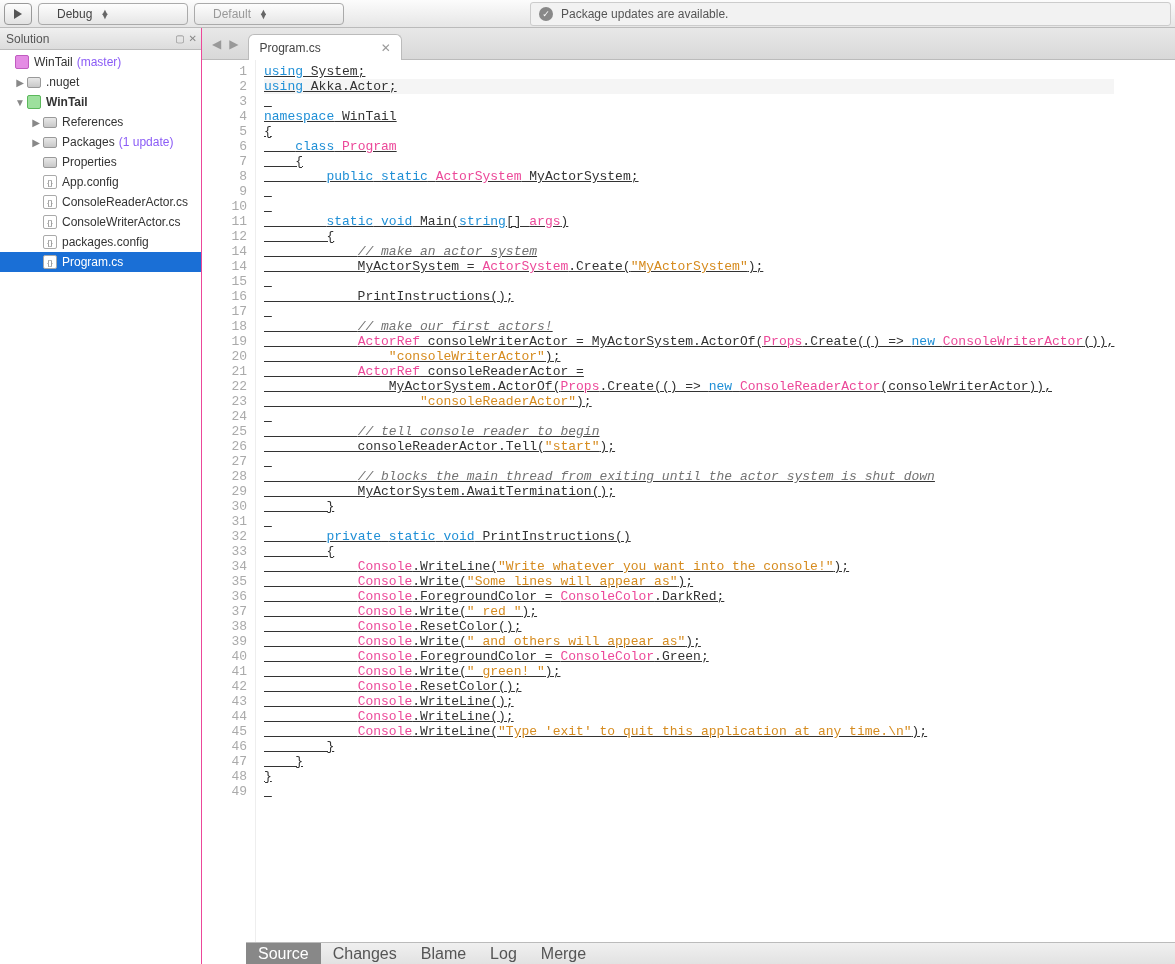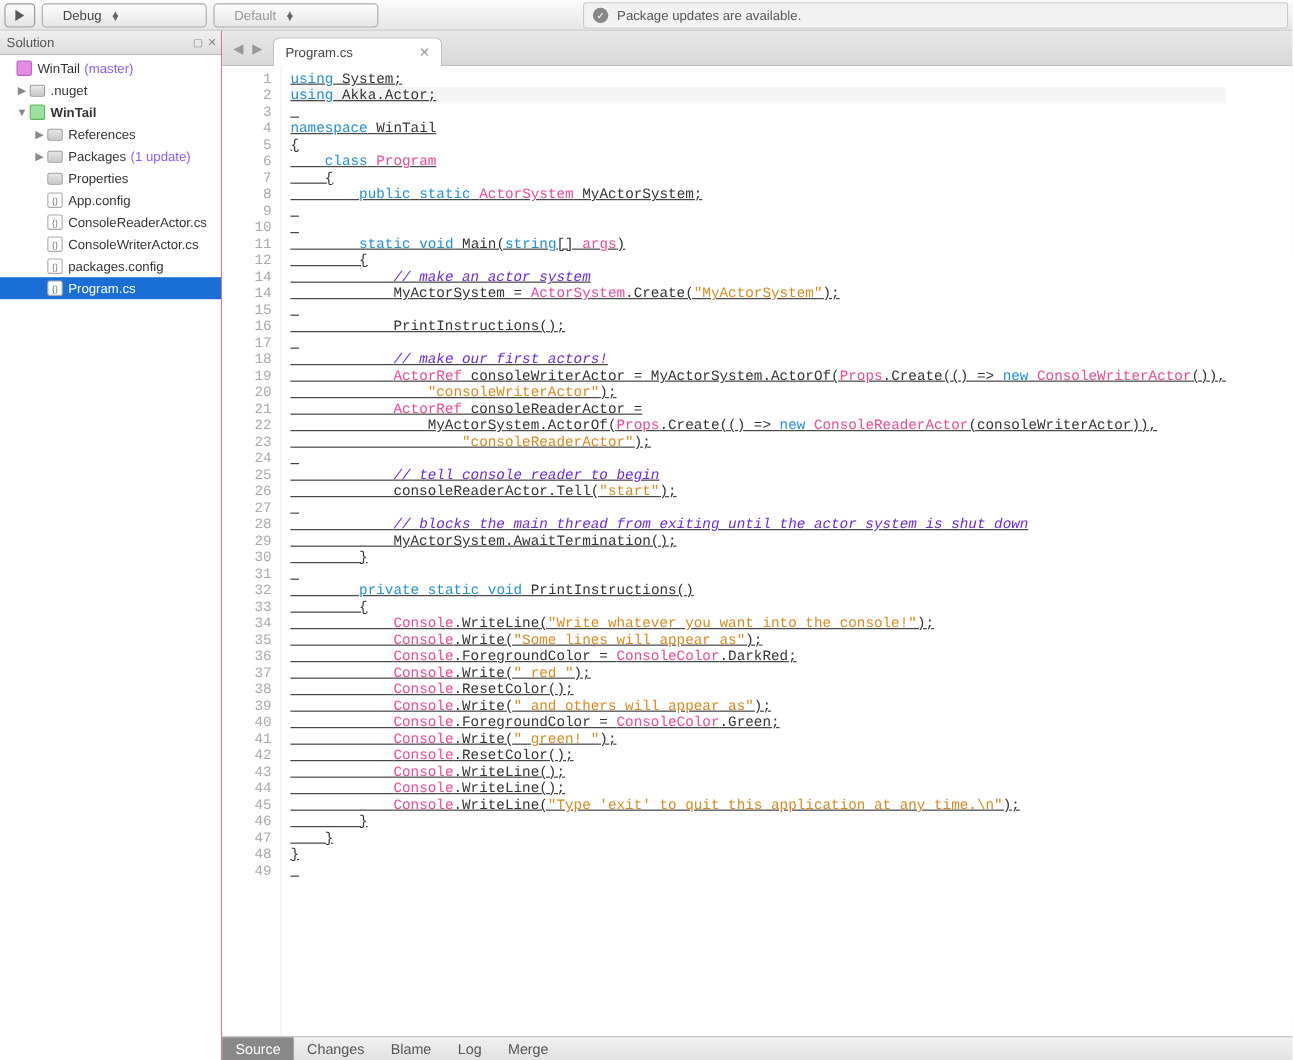--- a/index.html
+++ b/index.html
@@ -37,23 +37,23 @@
 .tab .close { color: #999; font-size: 12px; cursor: pointer; }
 .crumb-bar { height: 22px; background: linear-gradient(#f6f6f6,#ececec); border-bottom: 1px solid #ccc; display: flex; align-items: center; padding: 0 8px; font-size: 12px; color: #555; }
 .code-area { flex: 1; display: flex; overflow: auto; font-family: Menlo, Monaco, "Courier New", monospace; font-size: 13px; line-height: 15px; background: #fff; }
 .gutter { width: 54px; text-align: right; color: #aaa; padding: 4px 8px 4px 0; user-select: none; border-right: 1px solid #eee; }
 .gutter div { height: 15px; }
 .code { padding: 4px 0 4px 8px; white-space: pre; color: #333; }
 .code div { height: 15px; text-decoration: underline; }
 .kw { color: #1f8fd6; }
 .type { color: #ec4899; }
 .str { color: #d68b1e; }
-.com { color: #6d28d9; font-style: italic; }
+.com { color: #737373; font-style: italic; }
 .pl { color: #333; }
-.bottom-tabs { height: 22px; background: linear-gradient(#f0f0f0,#e2e2e2); border-top: 1px solid #bbb; display: flex; align-items: center; font-size: 13px; }
+.bottom-tabs { height: 22px; background: linear-gradient(#f0f0f0,#e2e2e2); border-top: 1px solid #bbb; display: flex; align-items: center; font-size: 16px; margin-left: 44px; }
 .bottom-tabs .btab { padding: 0 12px; height: 100%; display: flex; align-items: center; color: #555; cursor: pointer; }
 .bottom-tabs .btab.active { background: #888; color: #fff; }
 .hl-line { background: #f5f5f5; }
 </style>
 </head>
 <body>
 
 <div class="toolbar">
   <div class="play-btn">
     <svg viewBox="0 0 10 10">

